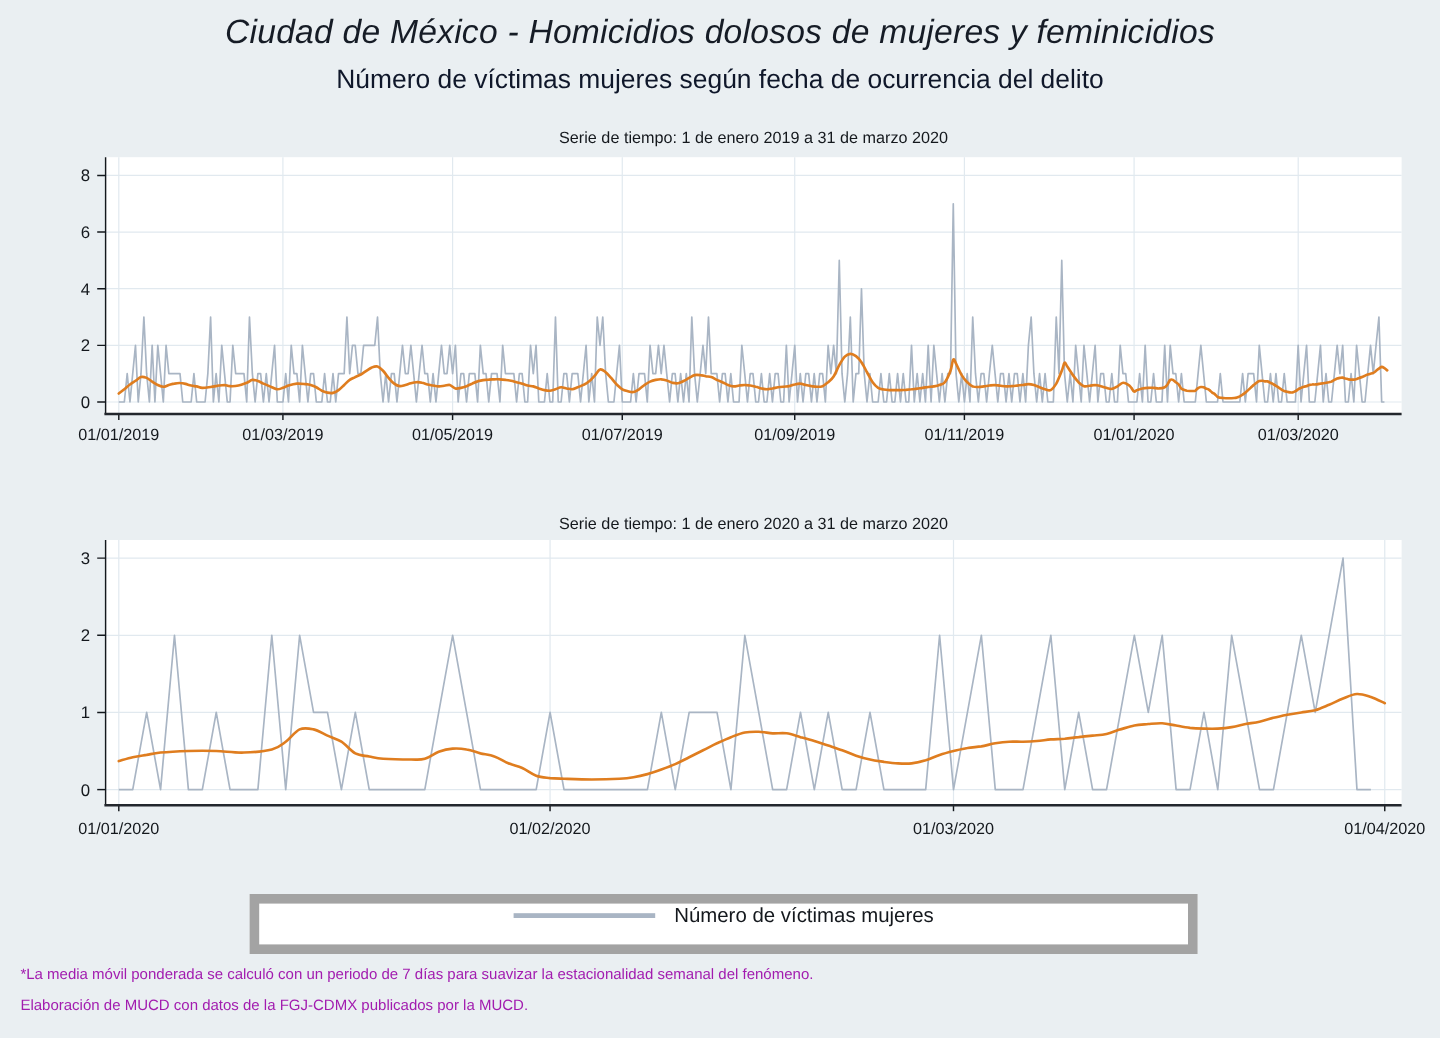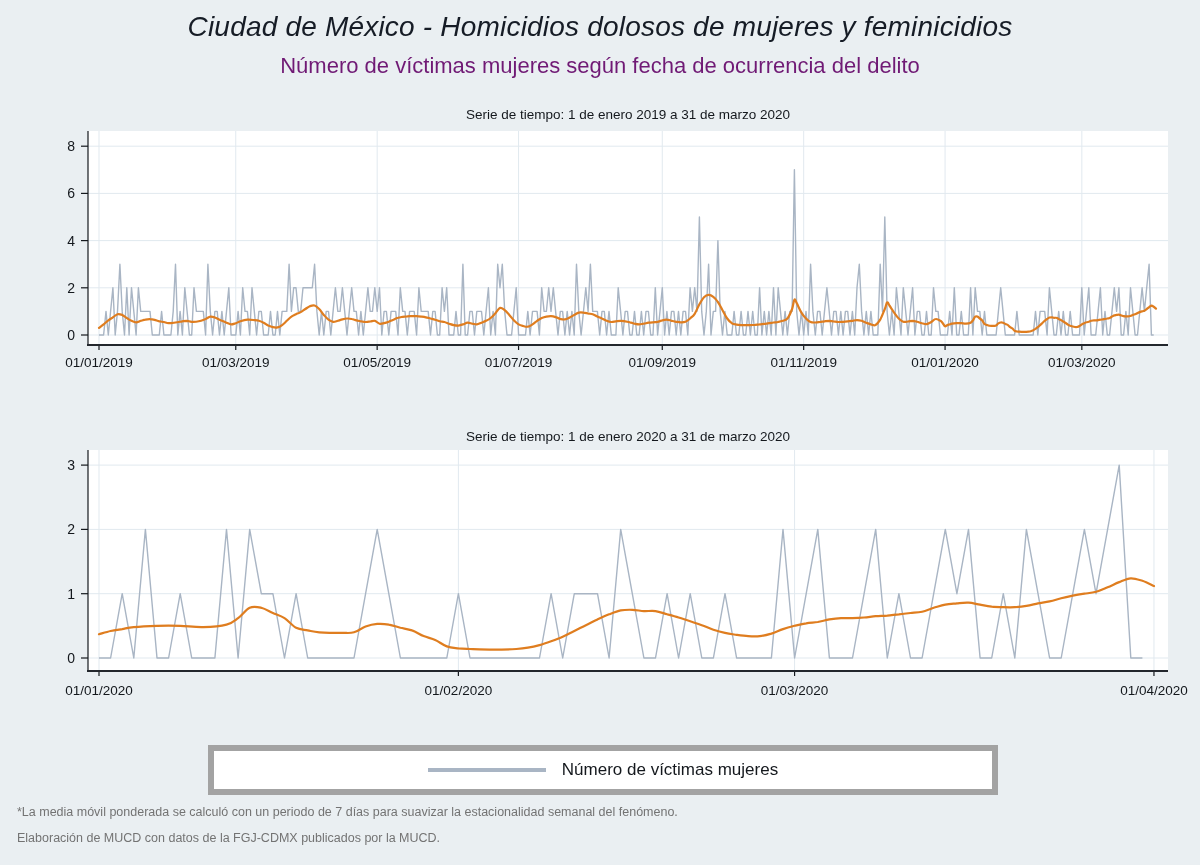--- a/index.html
+++ b/index.html
@@ -7,40 +7,40 @@
     width:1200px;height:865px;position:relative;overflow:hidden;
     background:#eaeff2;color:#1c2128;
     font-family:"Liberation Sans", sans-serif;
   }
   .page-title{
     position:absolute;top:11px;left:0;width:1200px;text-align:center;
     font-size:28px;letter-spacing:.2px;color:#161c26;font-style:italic;
   }
   .page-subtitle{
     position:absolute;top:53px;left:0;width:1200px;text-align:center;
-    font-size:22px;color:#701a75;
+    font-size:22px;color:#0f172a;
   }
   .panel-title{
     position:absolute;left:28px;width:1200px;text-align:center;
     font-size:13.5px;color:#14181d;
   }
   #panel1-title{top:107px;}
   #panel2-title{top:429px;}
   svg.chart{position:absolute;left:0;display:block;}
   #chart1{top:126px;}
   #chart2{top:448px;}
   .legend{
     position:absolute;left:208px;top:745px;width:790px;height:50px;
-    background:#ffffff;border:6px solid #a3a3a3;box-sizing:border-box;
-    display:flex;align-items:center;justify-content:center;gap:88px;
+    background:#ffffff;border:8px solid #a3a3a3;box-sizing:border-box;
+    display:flex;align-items:flex-start;justify-content:center;gap:88px;
   }
   .legend-item{display:flex;align-items:center;gap:16px;}
   .legend-line{width:118px;height:4px;}
   .legend-label{font-size:17px;color:#14181d;}
-  .footnote{position:absolute;left:17px;font-size:12.5px;color:#737373;}
+  .footnote{position:absolute;left:17px;font-size:12.5px;color:#a21caf;}
   #footnote1{top:805px;}
   #footnote2{top:831px;}
 </style>
 </head>
 <body>
 
 <div class="page-title">Ciudad de México - Homicidios dolosos de mujeres y feminicidios</div>
 <div class="page-subtitle">Número de víctimas mujeres según fecha de ocurrencia del delito</div>
 
 <div class="panel-title" id="panel1-title">Serie de tiempo: 1 de enero 2019 a 31 de marzo 2020</div>

